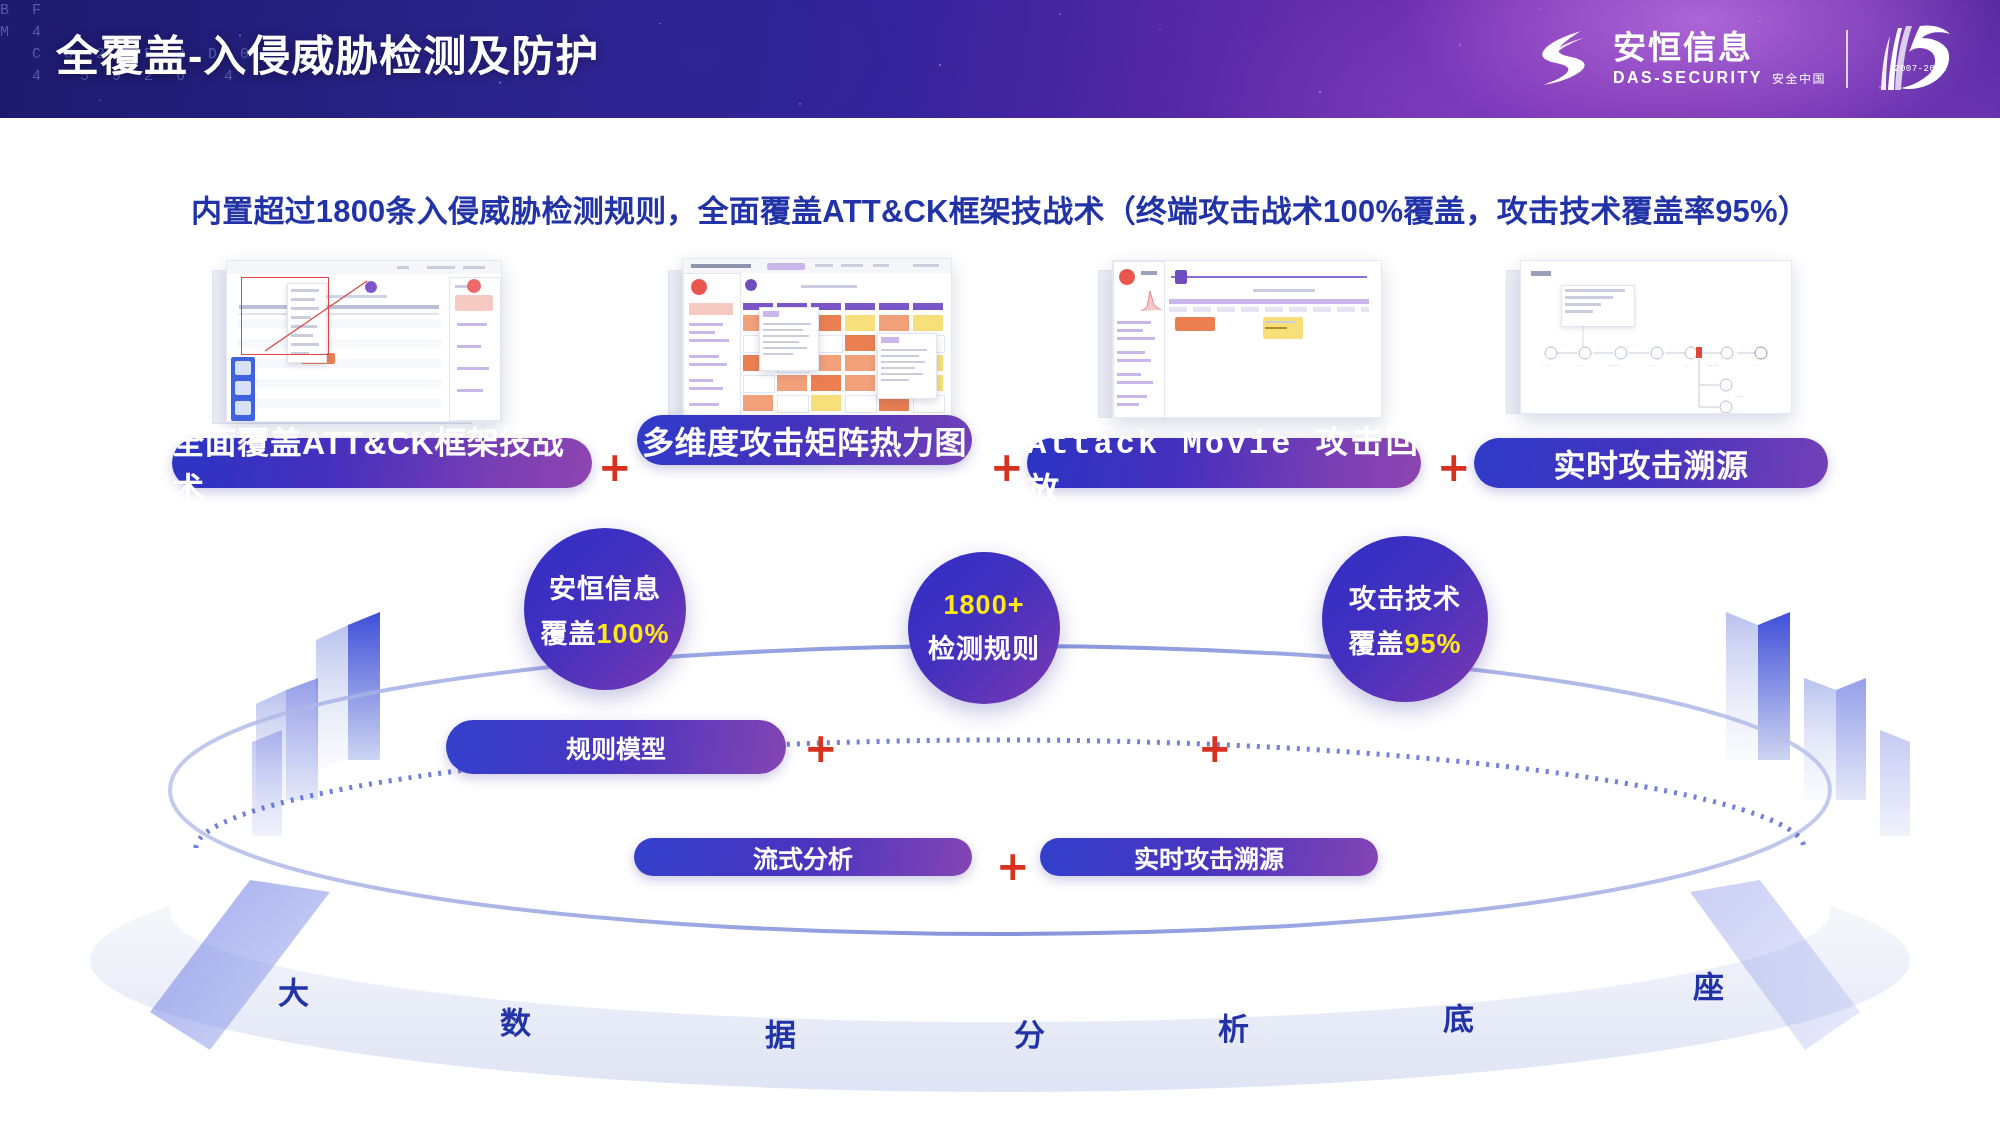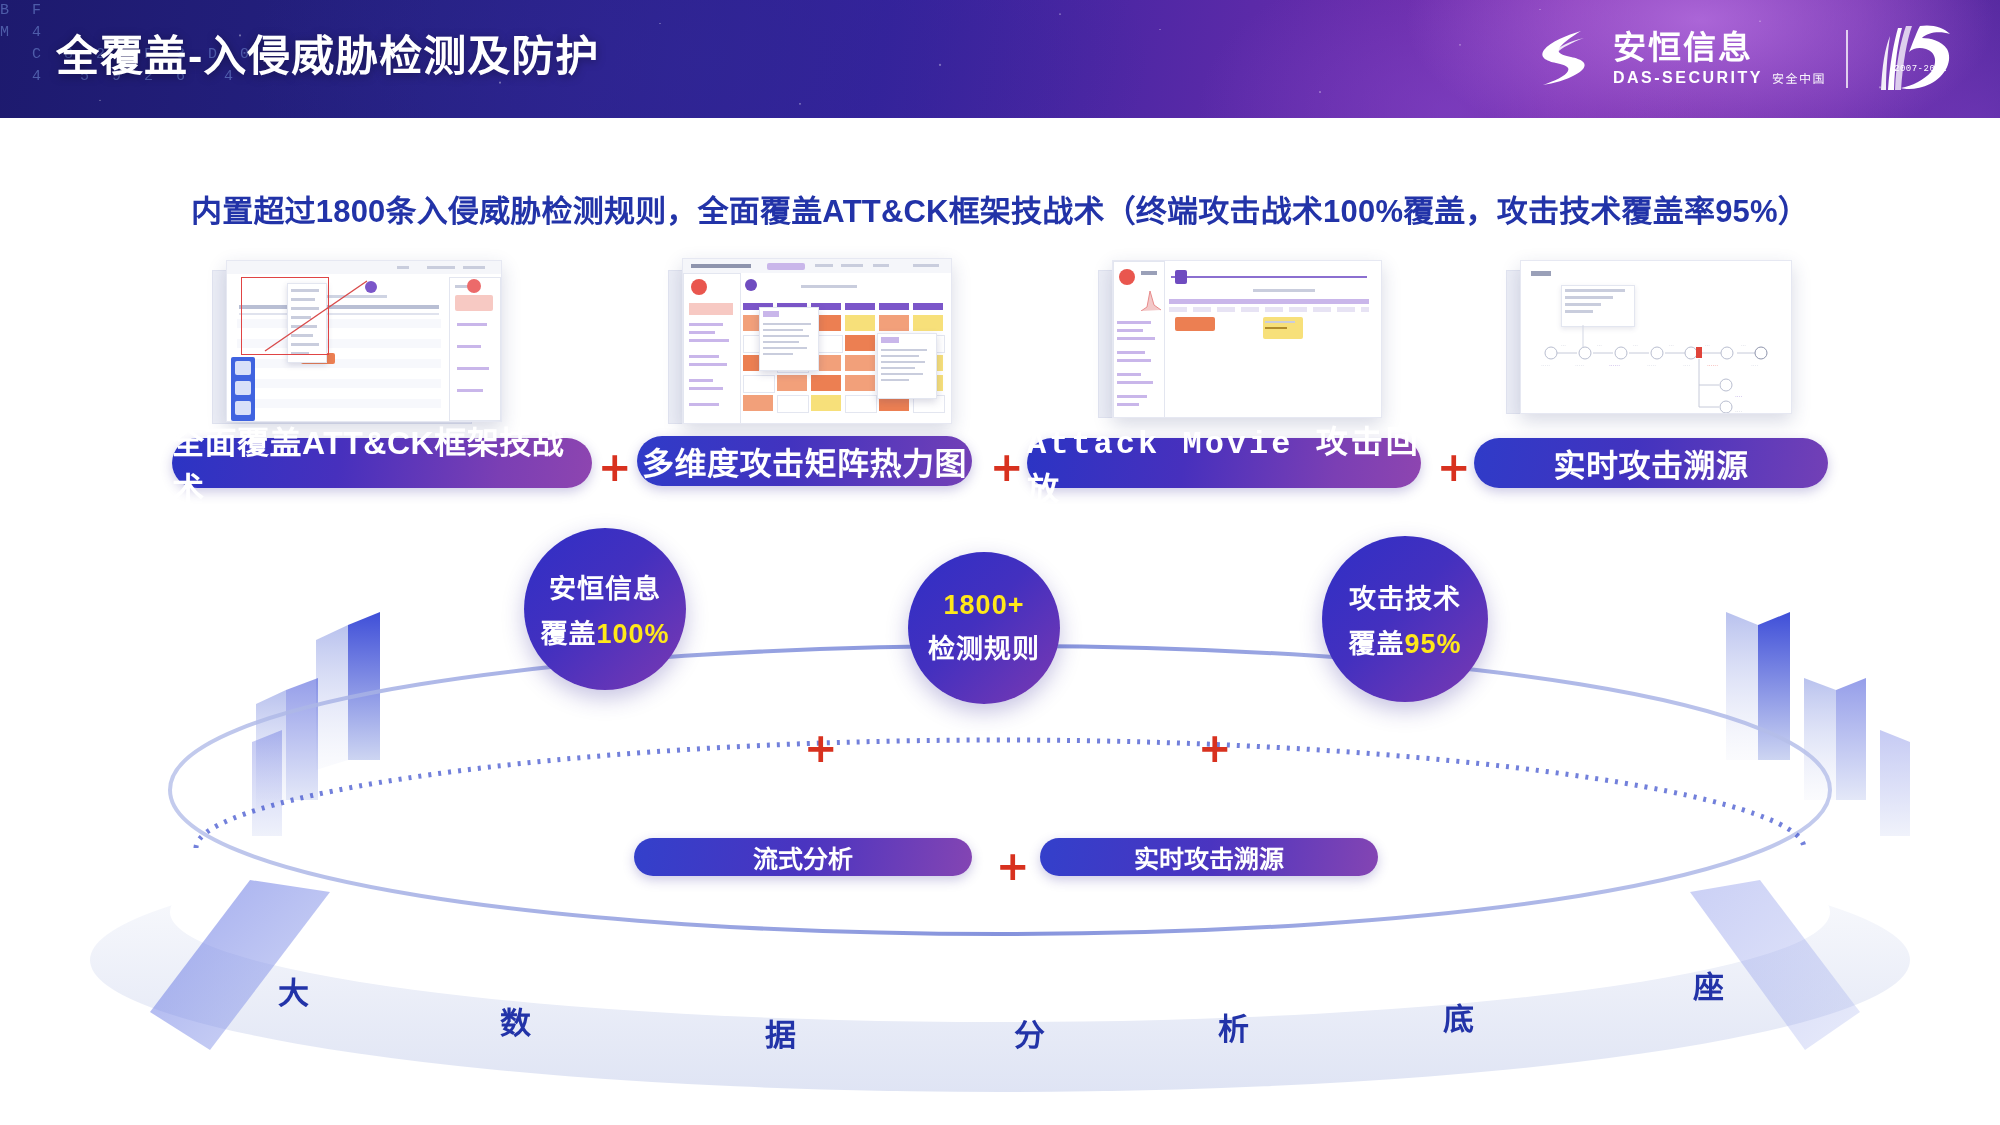--- a/index.html
+++ b/index.html
@@ -413,21 +413,21 @@
         <text x="214" y="137" fill="#7b56c9" font-size="5.5" font-family="Liberation Sans, sans-serif">····</text>
         <text x="214" y="152" fill="#b6bbcd" font-size="5.5" font-family="Liberation Sans, sans-serif">····</text>
       </svg>
     </div>
   </div>
 
   <div class="pill g1 row1" style="left:172px;top:438px;width:420px;">
     <span>全面覆盖ATT&amp;CK框架技战术</span>
   </div>
   <div class="plus" style="left:598px;top:447px;">+</div>
-  <div class="pill g2 row1" style="left:637px;top:436px;width:335px;">
+  <div class="pill g2 row1" style="left:637px;top:415px;width:335px;">
     <span>多维度攻击矩阵热力图</span>
   </div>
   <div class="plus" style="left:990px;top:447px;">+</div>
   <div class="pill g1 row1 mono" style="left:1027px;top:438px;width:394px;">
     <span>Attack Movie 攻击回放</span>
   </div>
   <div class="plus" style="left:1437px;top:447px;">+</div>
   <div class="pill g2 row1" style="left:1474px;top:438px;width:354px;">
     <span>实时攻击溯源</span>
   </div>
@@ -438,20 +438,23 @@
   </div>
   <div class="circle c1" style="left:908px;top:552px;width:152px;height:152px;">
     <div class="l1 hl">1800+</div>
     <div class="l2">检测规则</div>
   </div>
   <div class="circle c1" style="left:1322px;top:536px;width:166px;height:166px;">
     <div class="l1">攻击技术</div>
     <div class="l2"><span>覆盖</span><span class="hl">95%</span></div>
   </div>
 
+  <div class="pill g3 row2" style="left:446px;top:720px;width:340px;">
+    <span>规则模型</span>
+  </div>
   <div class="plus" style="left:804px;top:728px;">+</div>
   <div class="plus" style="left:1198px;top:728px;">+</div>
 
   <div class="pill g3 row3" style="left:634px;top:838px;width:338px;">
     <span>流式分析</span>
   </div>
   <div class="plus" style="left:996px;top:846px;">+</div>
   <div class="pill g3 row3" style="left:1040px;top:838px;width:338px;">
     <span>实时攻击溯源</span>
   </div>

